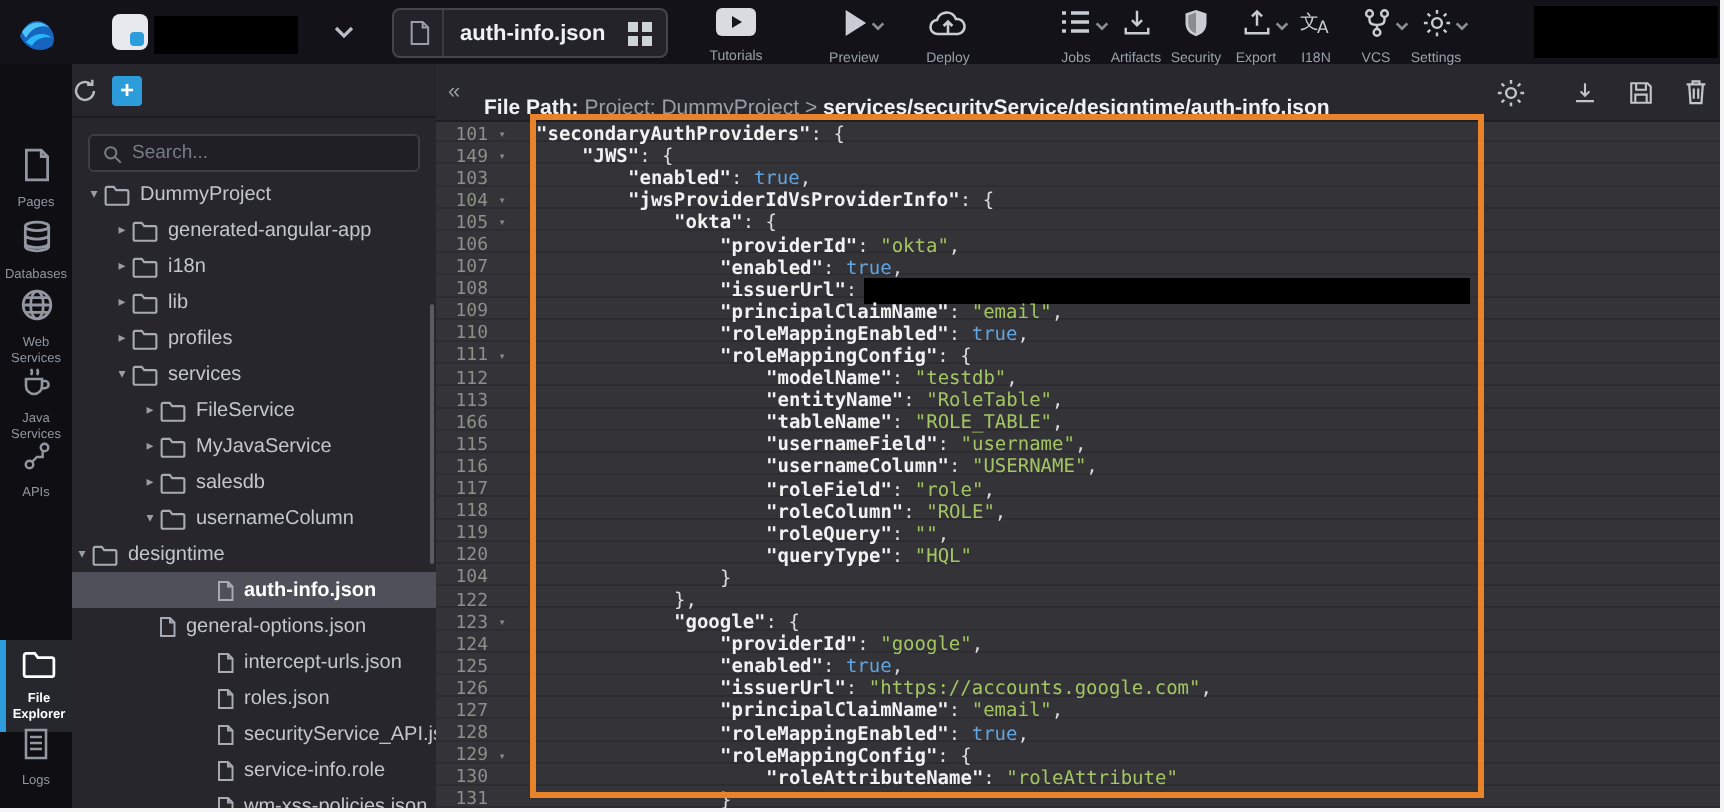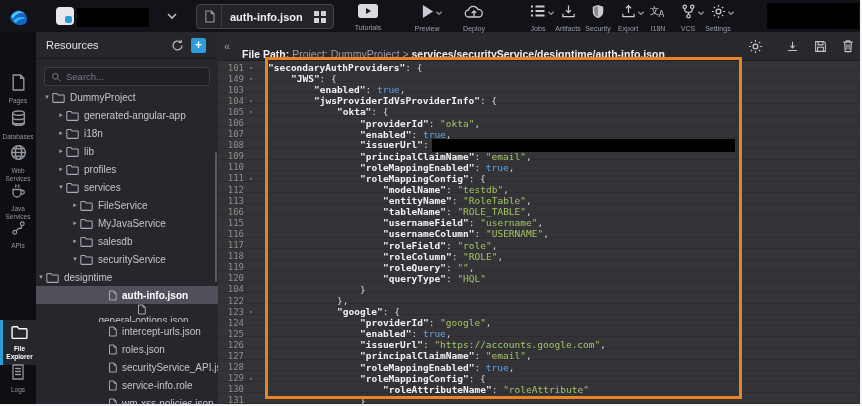--- a/index.html
+++ b/index.html
@@ -216,21 +216,20 @@
       <div class="rail-item active" style="top: 288px;"><span style="display: inline-block;"><svg width="17" height="14" viewBox="0 0 16 13">
             <path d="M1 2.5 a1 1 0 0 1 1-1 h4 l1.5 2 H14 a1 1 0 0 1 1 1 v7 a1 1 0 0 1 -1 1 H2 a1 1 0 0 1 -1 -1 Z" fill="none" stroke="currentColor" stroke-width="1.3"></path>
           </svg></span><span class="rlbl">File Explorer</span></div>
       <div class="rail-item" style="top: 332px;"><span style="display: inline-block;"><svg width="14" height="16" viewBox="0 0 14 16">
             <path d="M2 1 h10 v14 H2 Z M4 4.5 h6 M4 7.5 h6 M4 10.5 h6" fill="none" stroke="currentColor" stroke-width="1.3"></path>
           </svg></span><span class="rlbl">Logs</span></div>
     </div>
 
   <div class="panel">
     <div class="panel-hd">
-      <span class="title">Resources</span>
       <span class="refresh">
         <svg width="13" height="13" viewBox="0 0 16 16">
             <path d="M13.5 8 a5.5 5.5 0 1 1 -1.8-4.1 M12.5 1 v3.2 h-3.2" fill="none" stroke="currentColor" stroke-width="1.5"></path>
           </svg>
       </span>
       <span class="plus">+</span>
     </div>
     <div class="searchbox">
       <span>
         <svg width="10" height="10" viewBox="0 0 16 16">
@@ -322,41 +321,41 @@
           </span>
           <span style="overflow: hidden; text-overflow: clip;">salesdb</span>
         </div>
         <div class="trow" style="padding-left: 34px;">
           <span class="arr">▾</span>
           <span class="fico">
             <svg width="13" height="11" viewBox="0 0 16 13">
               <path d="M1 2.5 a1 1 0 0 1 1-1 h4 l1.5 2 H14 a1 1 0 0 1 1 1 v7 a1 1 0 0 1 -1 1 H2 a1 1 0 0 1 -1 -1 Z" fill="none" stroke="currentColor" stroke-width="1.3"></path>
             </svg>
           </span>
-          <span style="overflow: hidden; text-overflow: clip;">securityService</span>
+          <span style="overflow: hidden; text-overflow: clip;">usernameColumn</span>
         </div>
         <div class="trow" style="">
           <span class="arr">▾</span>
           <span class="fico">
             <svg width="13" height="11" viewBox="0 0 16 13">
               <path d="M1 2.5 a1 1 0 0 1 1-1 h4 l1.5 2 H14 a1 1 0 0 1 1 1 v7 a1 1 0 0 1 -1 1 H2 a1 1 0 0 1 -1 -1 Z" fill="none" stroke="currentColor" stroke-width="1.3"></path>
             </svg>
           </span>
           <span style="overflow: hidden; text-overflow: clip;">designtime</span>
         </div>
         <div class="trow sel" style="padding-left: 62px;">
           <span class="arr"></span>
           <span class="fico">
             <svg width="9" height="11" viewBox="0 0 12 14">
               <path d="M2 1 h6 l3 3 v9 H2 Z M8 1 v3 h3" fill="none" stroke="currentColor" stroke-width="1.3"></path>
             </svg>
           </span>
           <span style="overflow: hidden; text-overflow: clip;">auth-info.json</span>
         </div>
-        <div class="trow" style="padding-left: 33px; flex-direction: column;">
+        <div class="trow" style="padding-left: 33px;">
           <span class="arr"></span>
           <span class="fico">
             <svg width="9" height="11" viewBox="0 0 12 14">
               <path d="M2 1 h6 l3 3 v9 H2 Z M8 1 v3 h3" fill="none" stroke="currentColor" stroke-width="1.3"></path>
             </svg>
           </span>
           <span style="overflow: hidden; text-overflow: clip;">general-options.json</span>
         </div>
         <div class="trow" style="padding-left: 62px;">
           <span class="arr"></span>

